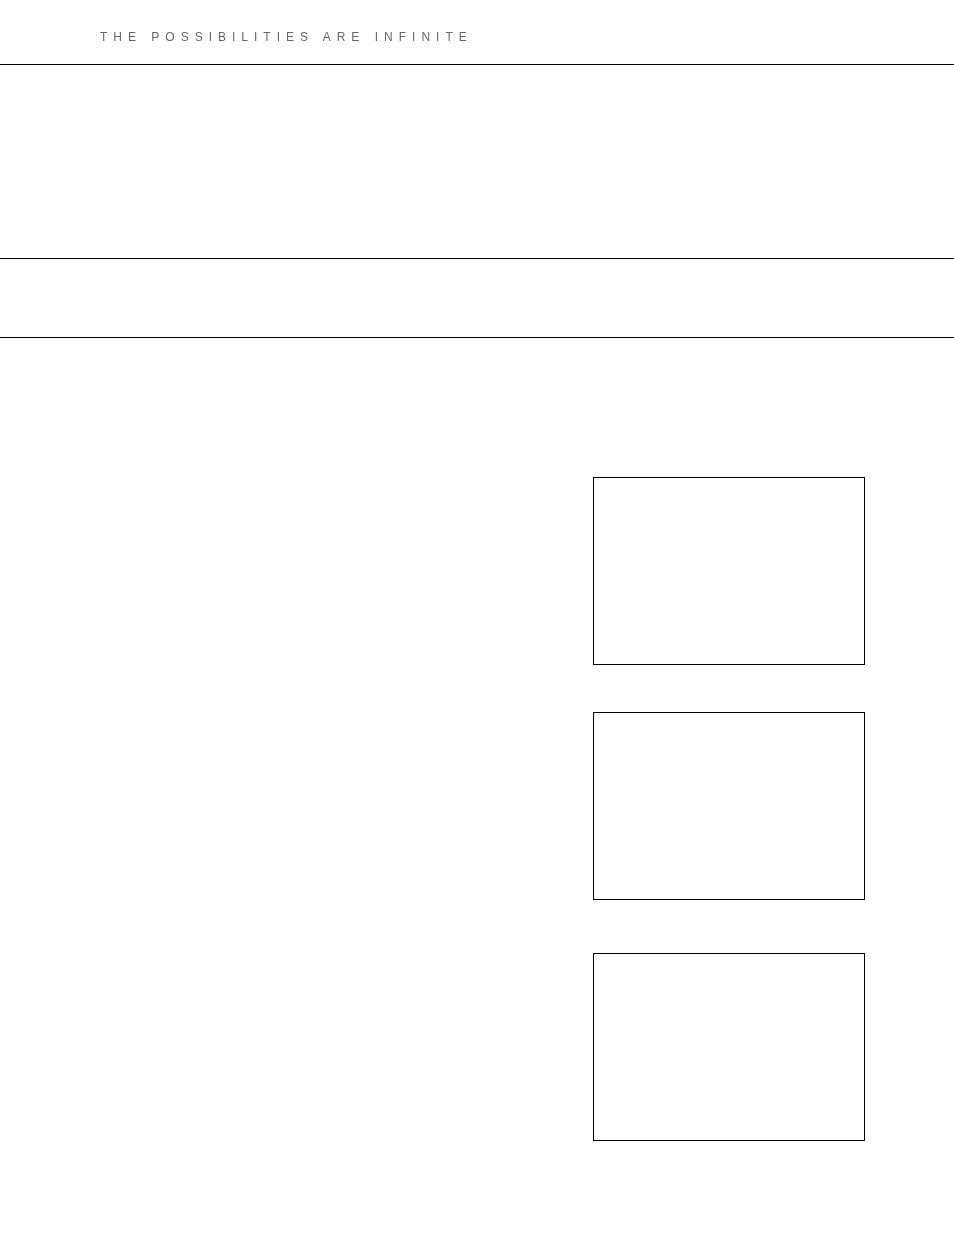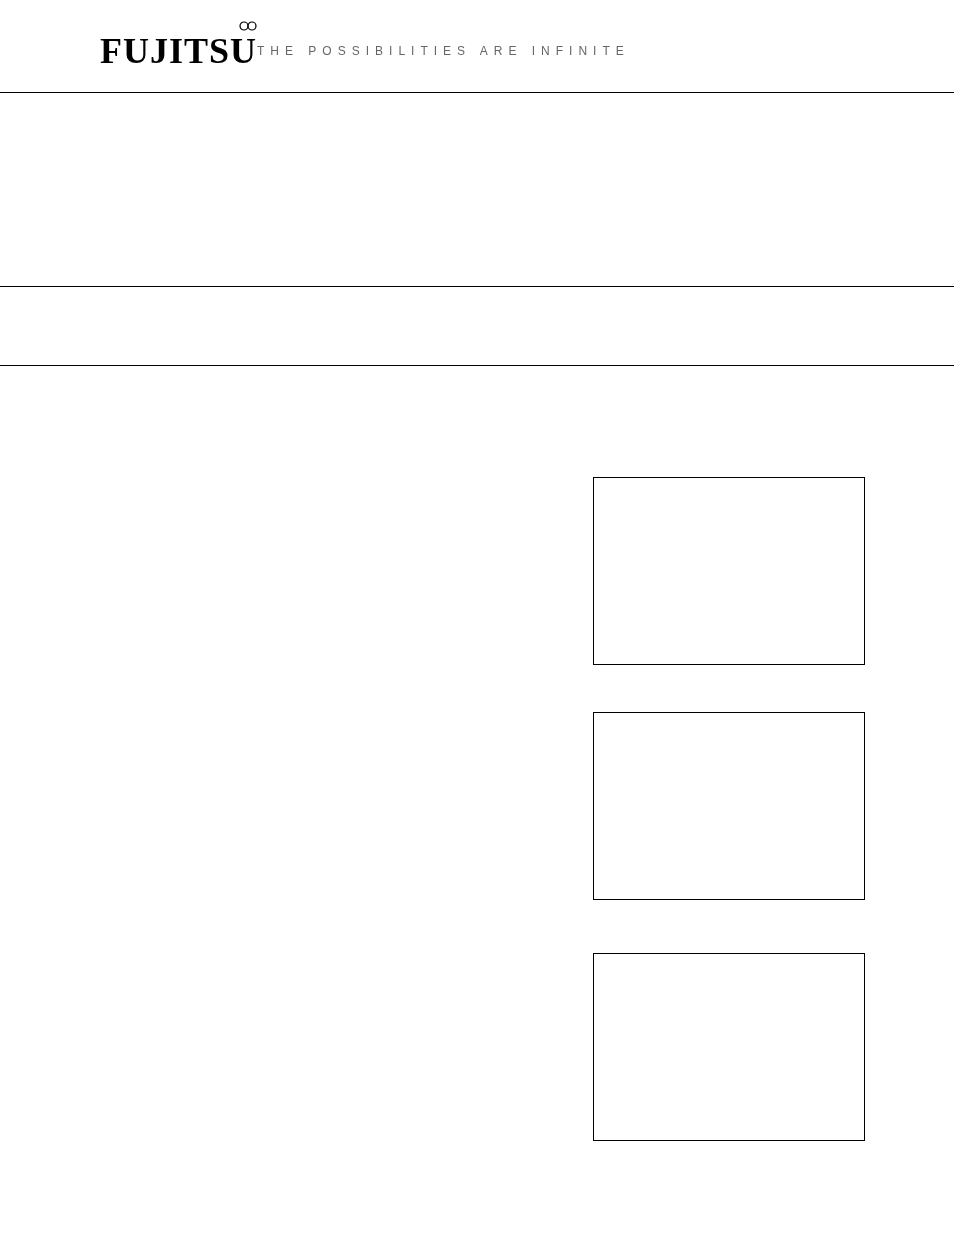--- a/index.html
+++ b/index.html
@@ -69,29 +69,20 @@
     .box-3 {
       top: 953px;
       height: 188px;
     }
   </style>
 </head>
 <body>
 
 <div class="header">
   <div class="logo">
-    <div class="logo-text">
-      <span class="infinity-mark">
-        <svg width="20" height="12" viewBox="0 0 20 12">
-          <circle cx="5" cy="6" r="4" fill="none" stroke="#000" stroke-width="1.2"></circle>
-          <circle cx="13" cy="6" r="4" fill="none" stroke="#000" stroke-width="1.2"></circle>
-        </svg>
-      </span>
-      <span>FUJITSU</span>
-    </div>
     <div class="tagline">THE POSSIBILITIES ARE INFINITE</div>
   </div>
 </div>
 
 <div class="divider-1"></div>
 <div class="divider-2"></div>
 
 <div class="image-box box-1"></div>
 <div class="image-box box-2"></div>
 <div class="image-box box-3"></div>

